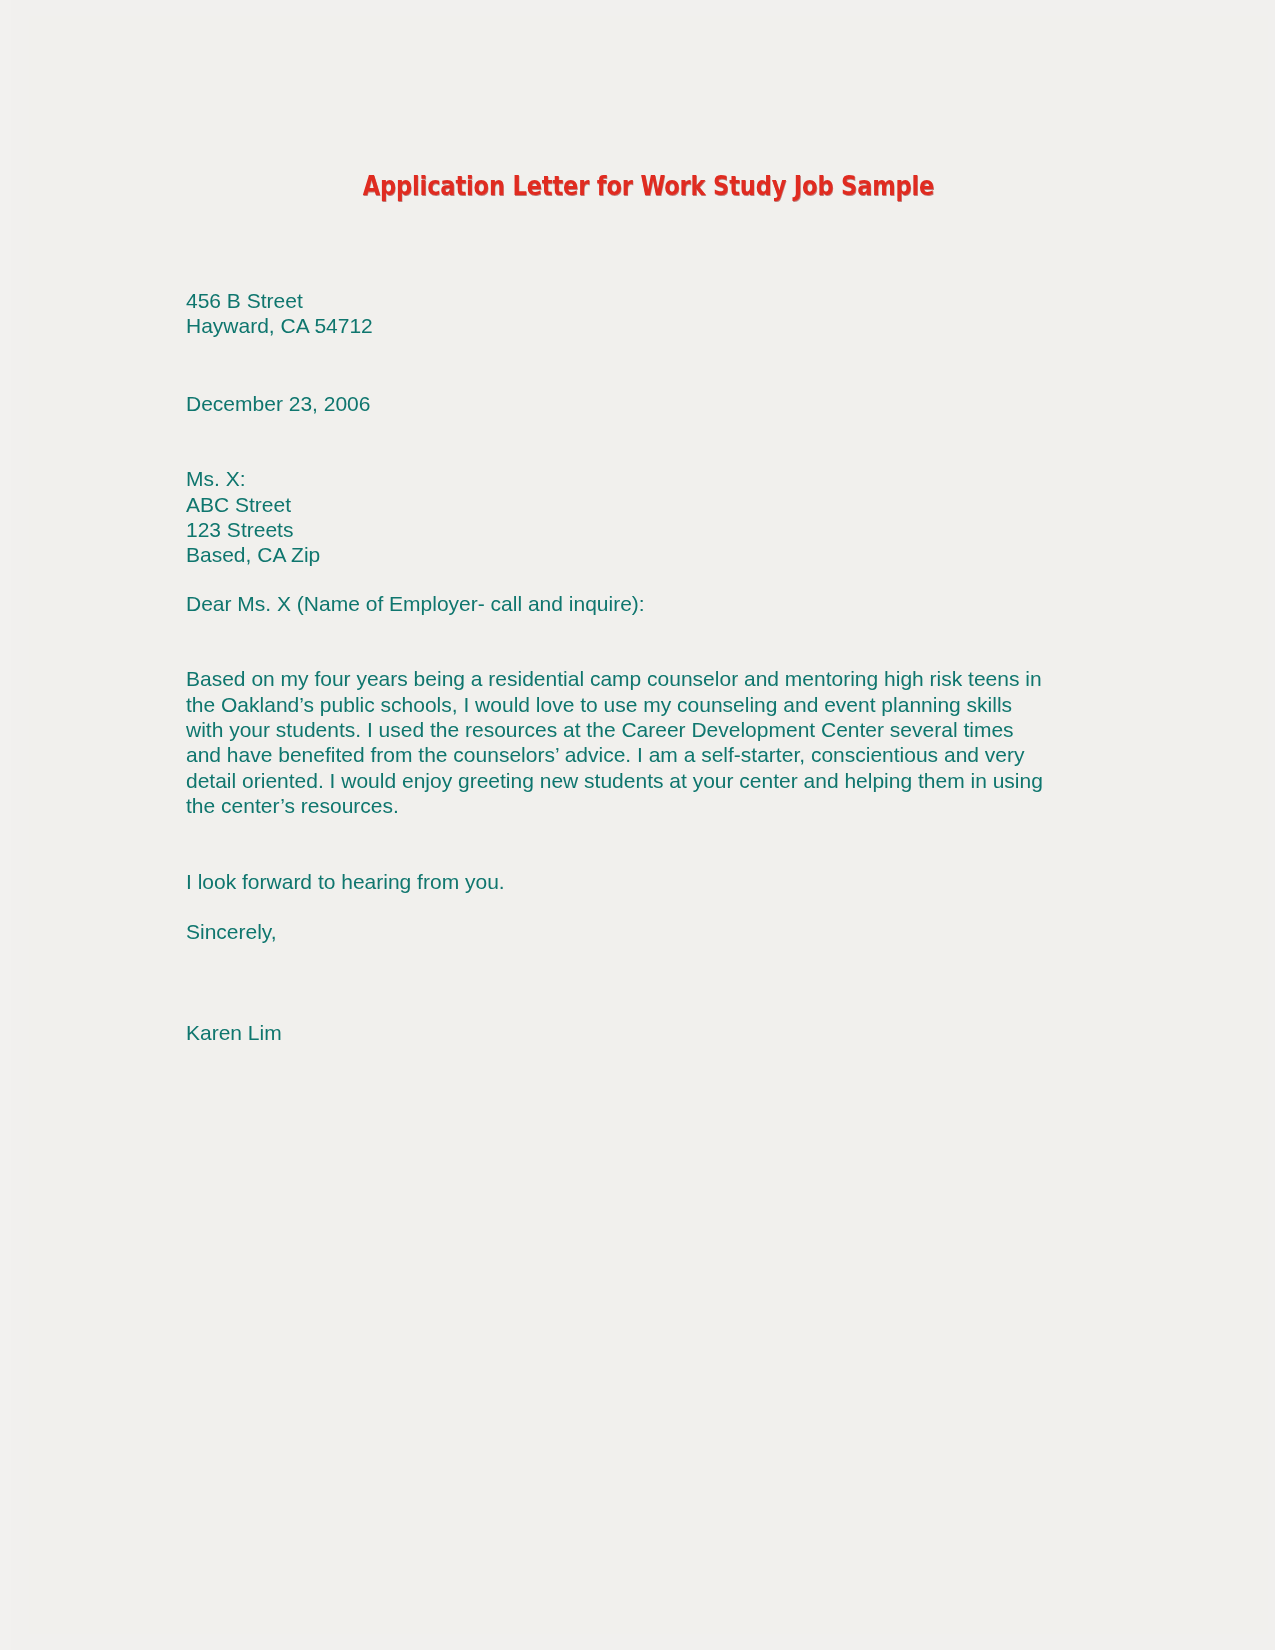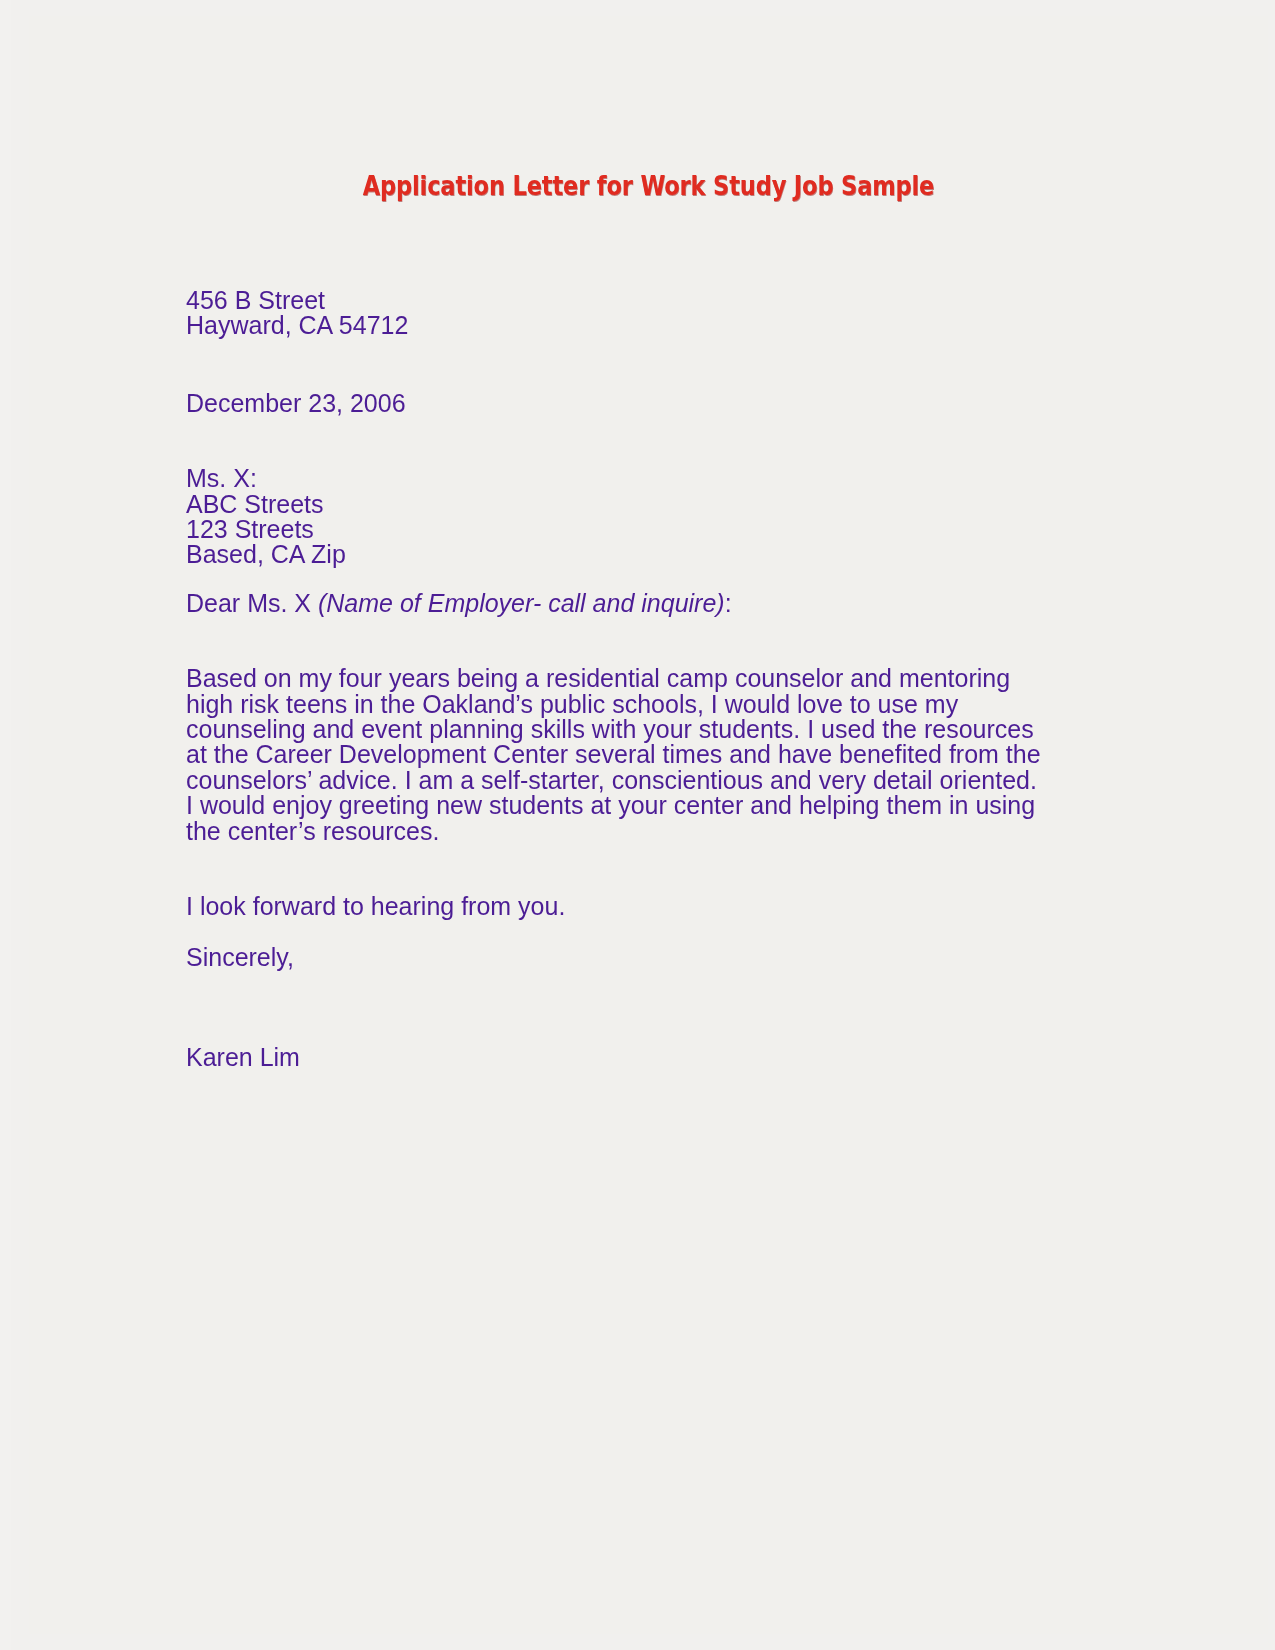--- a/index.html
+++ b/index.html
@@ -53,40 +53,40 @@
     transform-origin: center top;
     text-shadow: 0.6px 0.6px 0 rgba(150,30,25,0.55);
     white-space: nowrap;
   }
 
   #letter-body {
     position: absolute;
     left: 175px;
     top: 288px;
     width: 860px;
-    color: #4c1d95;
-    font-size: 25px;
+    color: #0f766e;
+    font-size: 21px;
     line-height: 25.4px;
   }
 
   .block {
     margin: 0;
     padding: 0;
   }
   .line {
     white-space: pre-wrap;
   }
 
   .gap-date      { height: 52px; }
   .gap-recipient { height: 50px; }
   .gap-salute    { height: 23px; }
   .gap-para      { height: 25px; }
   .gap-sign      { height: 75px; }
 
-  .italic { font-style: italic; }
+  .italic { }
 
   #signature-name {
     white-space: pre-wrap;
   }
 </style>
 </head>
 <body>
 
 <div id="page-sheet">
   <div id="page-inner"></div>
@@ -103,21 +103,21 @@
     <div class="gap-date"></div>
 
     <div class="block">
       <div class="line">December 23, 2006</div>
     </div>
 
     <div class="gap-recipient"></div>
 
     <div class="block">
       <div class="line">Ms. X:</div>
-      <div class="line">ABC Streets</div>
+      <div class="line">ABC Street</div>
       <div class="line">123 Streets</div>
       <div class="line">Based, CA Zip</div>
     </div>
 
     <div class="gap-salute"></div>
 
     <div class="block"><span>Dear Ms. X </span><span class="italic">(Name of Employer- call and inquire)</span><span>:</span></div>
 
     <div class="gap-para"></div>
 

